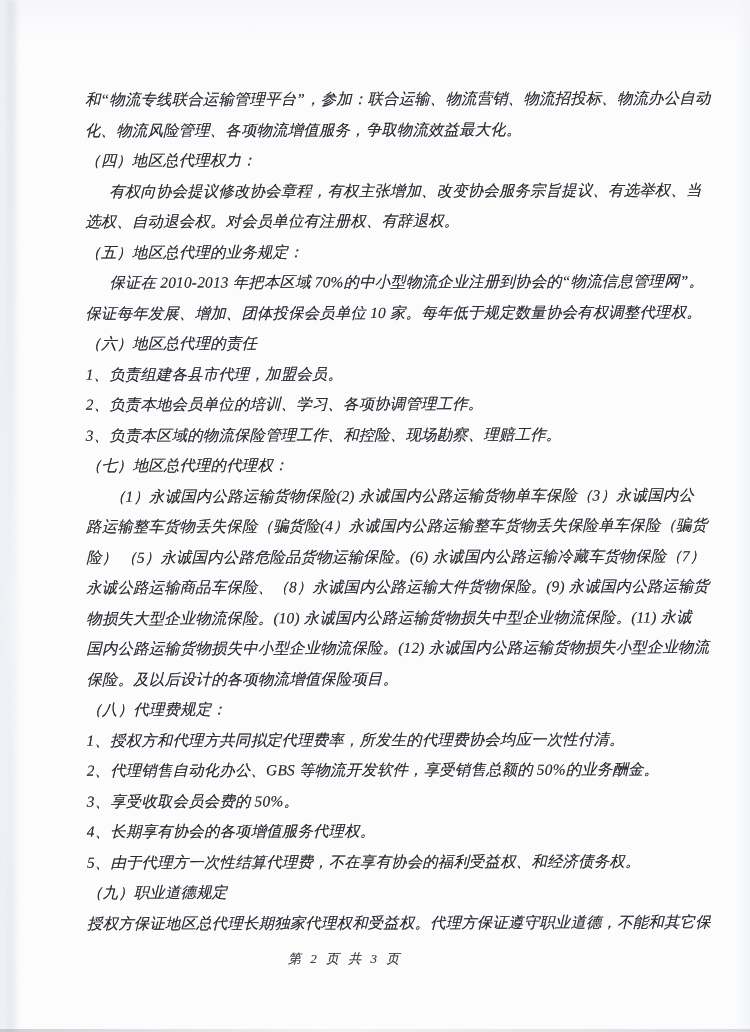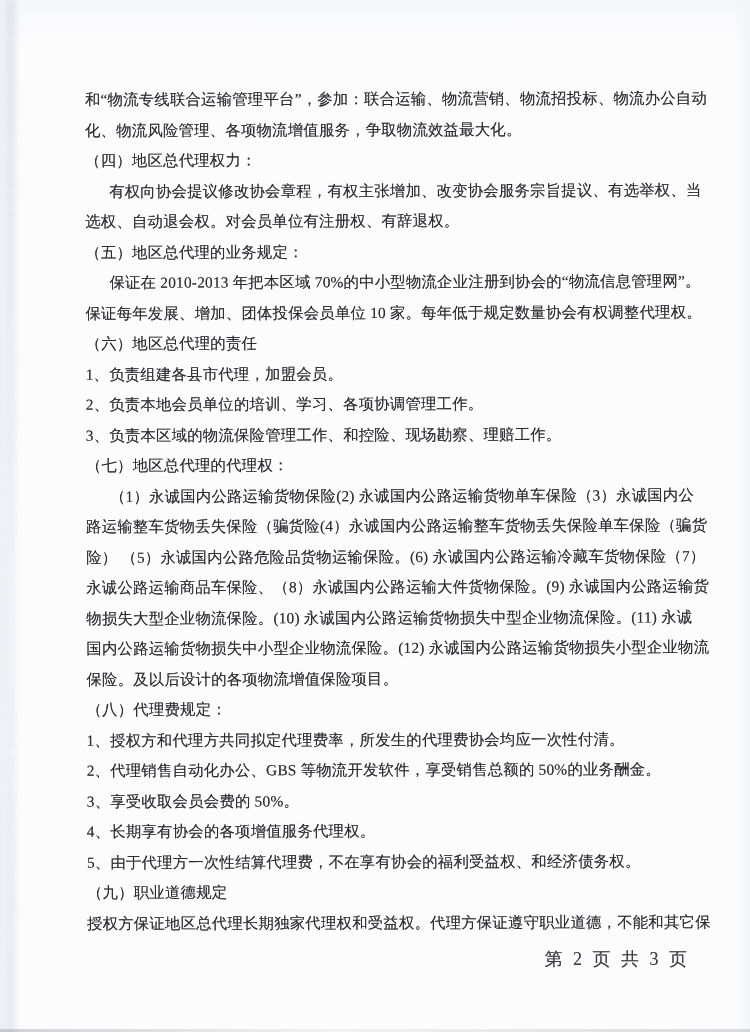--- a/index.html
+++ b/index.html
@@ -7,20 +7,21 @@
     position:relative;
     width:750px; height:1032px;
     margin:0 auto;
     overflow:hidden;
     background:
       linear-gradient(90deg, rgba(236,238,244,.9) 0px, rgba(252,252,253,0) 22px),
       linear-gradient(270deg, rgba(242,243,247,.8) 0px, rgba(252,252,253,0) 16px),
       linear-gradient(180deg, rgba(245,246,249,.9) 0px, rgba(252,252,253,0) 40px),
       #fcfcfd;
     font-family: "Liberation Serif", "DejaVu Serif", serif;
+    font-style: italic;
   }
   .scan-band-left {
     position:absolute; left:6px; top:0; width:10px; height:100%;
     background:linear-gradient(180deg, rgba(210,214,226,.45), rgba(228,230,238,.2) 60%, rgba(214,217,228,.35));
     filter:blur(2px);
     pointer-events:none;
   }
   .scan-edge-bottom {
     position:absolute; left:0; bottom:0; width:100%; height:3px;
     background:linear-gradient(90deg, rgba(110,112,122,.30), rgba(165,167,176,.12) 45%, rgba(120,122,132,.26));
@@ -34,22 +35,22 @@
     text-shadow:0 0 0.5px rgba(44,44,56,.55);
   }
   .line {
     height:30.5px; line-height:30.5px;
     white-space:nowrap;
     letter-spacing:0.2px;
   }
   .line.indent { padding-left:24px; }
   .footer {
     position:absolute; top:951px; left:0; width:690px;
-    text-align:right;
-    font-size:18px; line-height:16px;
+    text-align:center;
+    font-size:13px; line-height:16px;
     letter-spacing:3px;
     color:#3c3c44;
     text-shadow:0 0 0.5px rgba(50,50,62,.5);
   }
 </style>
 </head>
 <body>
 
 <div class="page">
   <div class="scan-band-left"></div>

